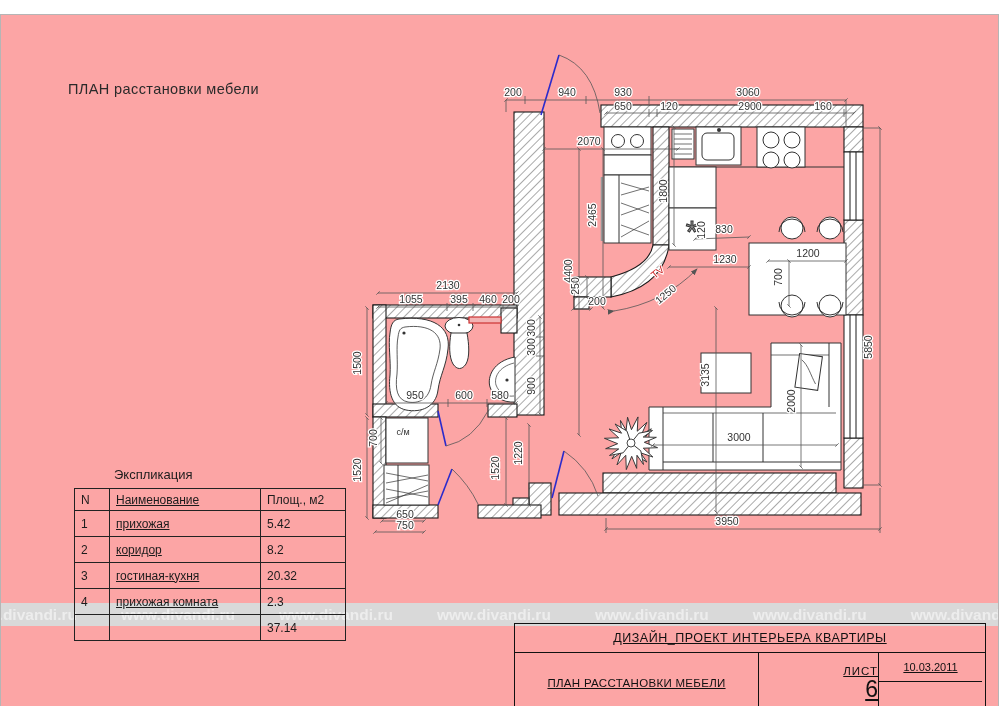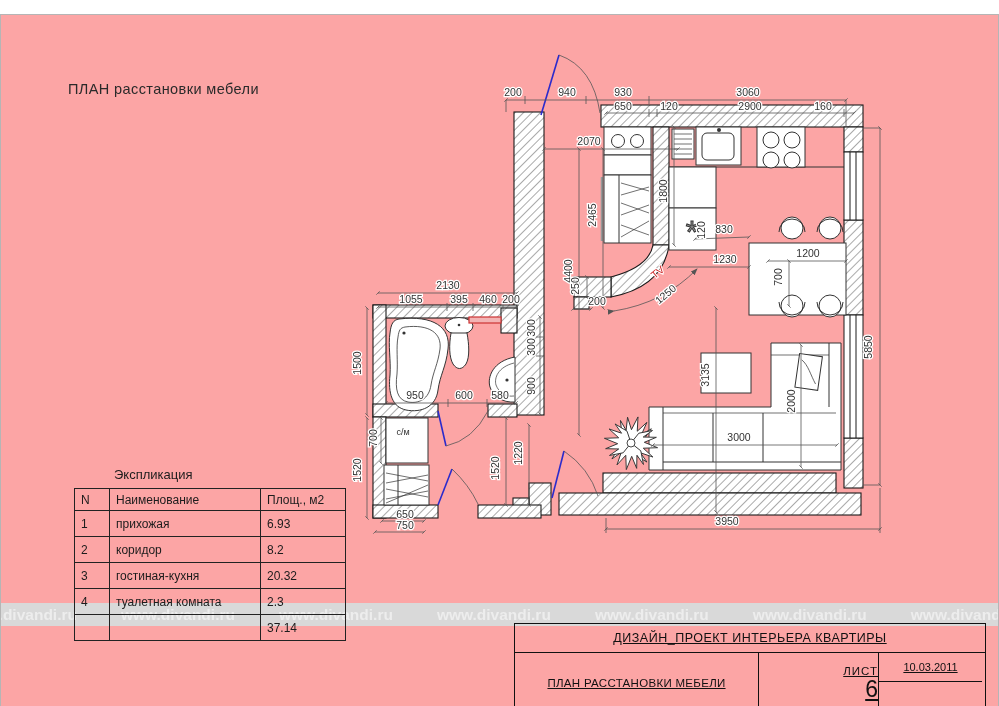--- a/index.html
+++ b/index.html
@@ -13,21 +13,21 @@
   .wm-band span{font-weight:bold;font-size:15.5px;color:#ededed;white-space:nowrap;flex:0 0 auto;}
   .wm-band span:first-child{margin-left:-38px;}
   
   .expl{position:absolute;left:73px;top:452px;z-index:2;}
   .expl-title{margin-left:40px;font-size:13px;margin-bottom:6px;color:#1c1c1c;}
   table.expl-t{border-collapse:collapse;background:transparent;}
   table.expl-t td,table.expl-t th{border:1.5px solid #222;font-size:12px;font-weight:normal;
       padding:0 6px;height:25px;text-align:left;background:transparent;color:#1c1c1c;}
   table.expl-t tr.hd td{height:21px;}
   td.c-n{width:22px;text-align:center;}
-  td.c-name{width:138px;}
+  td.c-name{width:138px;text-decoration:underline;}
   td.c-area{width:72px;text-align:center;}
   
   .tblock{position:absolute;left:513px;top:608px;width:472px;height:92px;z-index:2;
           border:1.5px solid #111;box-sizing:border-box;font-size:12px;color:#111;text-decoration:underline;}
   .tb-row1{height:29px;border-bottom:1.5px solid #111;display:flex;align-items:center;
            justify-content:center;font-size:12.5px;letter-spacing:.5px;box-sizing:border-box;}
   .tb-row2{display:flex;height:60px;}
   .tb-cell{box-sizing:border-box;}
   .tb-drawing{width:244px;border-right:1.5px solid #111;display:flex;align-items:center;
               justify-content:center;font-size:11.5px;letter-spacing:.3px;}
@@ -364,35 +364,35 @@
     <table class="expl-t">
       <tbody>
           <tr class="hd">
         <td class="c-n">N</td>
         <td class="c-name">Наименование</td>
         <td class="c-area">Площ., м2</td>
       </tr>
       <tr>
         <td class="c-n">1</td>
         <td class="c-name">прихожая</td>
-        <td class="c-area">6.93</td>
+        <td class="c-area">5.42</td>
       </tr>
       <tr>
         <td class="c-n">2</td>
         <td class="c-name">коридор</td>
         <td class="c-area">8.2</td>
       </tr>
       <tr>
         <td class="c-n">3</td>
         <td class="c-name">гостиная-кухня</td>
         <td class="c-area">20.32</td>
       </tr>
       <tr>
         <td class="c-n">4</td>
-        <td class="c-name">туалетная комната</td>
+        <td class="c-name">прихожая комната</td>
         <td class="c-area">2.3</td>
       </tr>
       <tr>
         <td class="c-n"></td>
         <td class="c-name"></td>
         <td class="c-area">37.14</td>
       </tr>
     </tbody>
       </table>
   </div>

